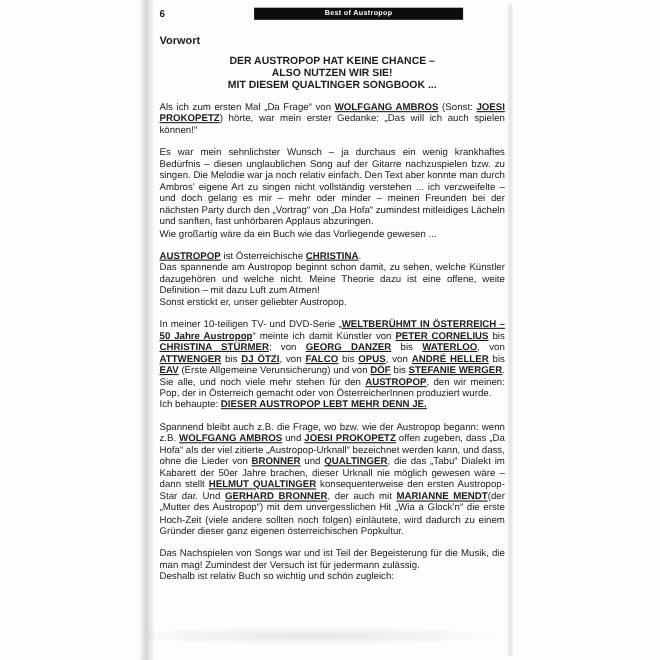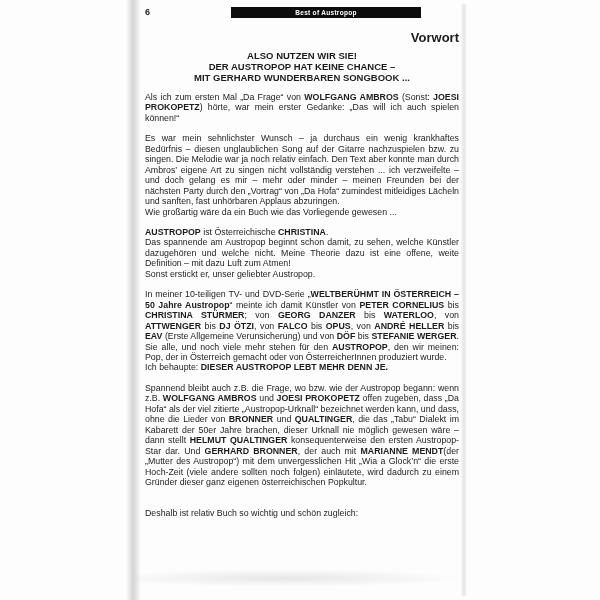--- a/index.html
+++ b/index.html
@@ -27,57 +27,57 @@
   .page-content { position:absolute; left:145px; top:7px; width:314px; }
   .header-row { position:relative; height:12px; }
   .page-number { position:absolute; left:0; top:0; font-size:9px; font-weight:bold; line-height:11px; }
   .title-bar {
     position:absolute; left:86px; top:0; width:190px; height:11px;
     background:var(--title-bar-bg,#0d0d0d);
     color:var(--title-bar-text,#ffffff);
     font-size:6.5px; font-weight:bold; text-align:center; line-height:11px;
     letter-spacing:0.3px;
   }
-  .section-title { margin-top:12px; text-align:right; font-weight:bold; font-size:13px; line-height:13px; }
+  .section-title { margin-top:12px; text-align:left; font-weight:bold; font-size:10px; line-height:13px; }
   .headline { margin-top:6px; }
   .headline-line { text-align:center; font-weight:bold; font-size:9.5px; line-height:11px; }
   .body-text { margin-top:9px; }
   .para {
     font-size:8.8px; line-height:10.45px;
     text-align:justify;
     margin-bottom:10px;
   }
-  .para b { font-weight:bold; }
+  .para b { font-weight:bold;text-decoration:underline; }
 </style>
 </head>
 <body>
 
 <div class="scan-edge-left"></div>
 <div class="scan-edge-right"></div>
 <div class="scan-edge-bottom"></div>
 
 <div class="page-content">
 
   <div class="header-row">
     <span class="page-number">6</span>
     <div class="title-bar">
       <span>Best of Austropop</span>
     </div>
   </div>
 
   <h1 class="section-title">Vorwort</h1>
 
   <div class="headline">
+    <div class="headline-line">DER AUSTROPOP HAT KEINE CHANCE –</div>
     <div class="headline-line">ALSO NUTZEN WIR SIE!</div>
-    <div class="headline-line">DER AUSTROPOP HAT KEINE CHANCE –</div>
-    <div class="headline-line">MIT GERHARD WUNDERBAREN SONGBOOK ...</div>
+    <div class="headline-line">MIT DIESEM QUALTINGER SONGBOOK ...</div>
   </div>
 
   <div class="body-text">
     <p class="para"><span>Als ich zum ersten Mal „Da Frage“ von </span><b>WOLFGANG AMBROS</b><span> (Sonst: </span><b>JOESI PROKOPETZ</b><span>) hörte, war mein erster Gedanke: „Das will ich auch spielen können!“</span></p>
     <p class="para"><span>Es war mein sehnlichster Wunsch – ja durchaus ein wenig krankhaftes Bedürfnis – diesen unglaublichen Song auf der Gitarre nachzuspielen bzw. zu singen. Die Melodie war ja noch relativ einfach. Den Text aber konnte man durch Ambros’ eigene Art zu singen nicht vollständig verstehen ... ich verzweifelte – und doch gelang es mir – mehr oder minder – meinen Freunden bei der nächsten Party durch den „Vortrag“ von „Da Hofa“ zumindest mitleidiges Lächeln und sanften, fast unhörbaren Applaus abzuringen.</span><br><span>Wie großartig wäre da ein Buch wie das Vorliegende gewesen ...</span></p>
     <p class="para"><b>AUSTROPOP</b><span> ist Österreichische </span><b>CHRISTINA</b><span>.</span><br><span>Das spannende am Austropop beginnt schon damit, zu sehen, welche Künstler dazugehören und welche nicht. Meine Theorie dazu ist eine offene, weite Definition – mit dazu Luft zum Atmen!</span><br><span>Sonst erstickt er, unser geliebter Austropop.</span></p>
     <p class="para"><span>In meiner 10-teiligen TV- und DVD-Serie „</span><b>WELTBERÜHMT IN ÖSTERREICH – 50 Jahre Austropop</b><span>“ meinte ich damit Künstler von </span><b>PETER CORNELIUS</b><span> bis </span><b>CHRISTINA STÜRMER</b><span>; von </span><b>GEORG DANZER</b><span> bis </span><b>WATERLOO</b><span>, von </span><b>ATTWENGER</b><span> bis </span><b>DJ ÖTZI</b><span>, von </span><b>FALCO</b><span> bis </span><b>OPUS</b><span>, von </span><b>ANDRÉ HELLER</b><span> bis </span><b>EAV</b><span> (Erste Allgemeine Verunsicherung) und von </span><b>DÖF</b><span> bis </span><b>STEFANIE WERGER</b><span>. Sie alle, und noch viele mehr stehen für den </span><b>AUSTROPOP</b><span>, den wir meinen: Pop, der in Österreich gemacht oder von ÖsterreicherInnen produziert wurde.</span><br><span>Ich behaupte: </span><b>DIESER AUSTROPOP LEBT MEHR DENN JE.</b></p>
     <p class="para"><span>Spannend bleibt auch z.B. die Frage, wo bzw. wie der Austropop begann: wenn z.B. </span><b>WOLFGANG AMBROS</b><span> und </span><b>JOESI PROKOPETZ</b><span> offen zugeben, dass „Da Hofa“ als der viel zitierte „Austropop-Urknall“ bezeichnet werden kann, und dass, ohne die Lieder von </span><b>BRONNER</b><span> und </span><b>QUALTINGER</b><span>, die das „Tabu“ Dialekt im Kabarett der 50er Jahre brachen, dieser Urknall nie möglich gewesen wäre – dann stellt </span><b>HELMUT QUALTINGER</b><span> konsequenterweise den ersten Austropop-Star dar. Und </span><b>GERHARD BRONNER</b><span>, der auch mit </span><b>MARIANNE MENDT</b><span>(der „Mutter des Austropop“) mit dem unvergesslichen Hit „Wia a Glock’n“ die erste Hoch-Zeit (viele andere sollten noch folgen) einläutete, wird dadurch zu einem Gründer dieser ganz eigenen österreichischen Popkultur.</span></p>
-    <p class="para"><br><span>Deshalb ist relativ Buch so wichtig und schön zugleich:</span></p>
+    <p class="para"><span>Das Nachspielen von Songs war und ist Teil der Begeisterung für die Musik, die man mag! Zumindest der Versuch ist für jedermann zulässig.</span><br><span>Deshalb ist relativ Buch so wichtig und schön zugleich:</span></p>
   </div>
 
 </div>
 
 </body></html>

